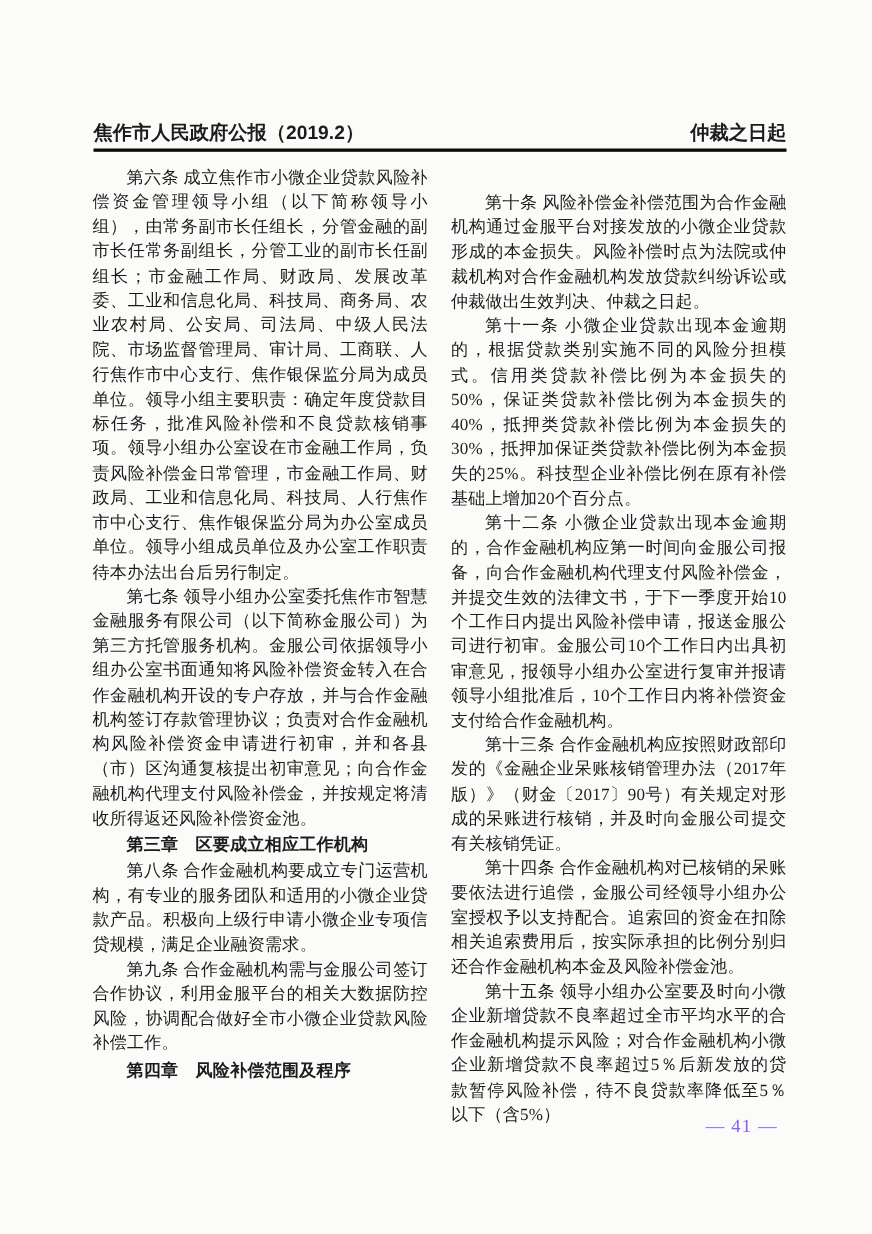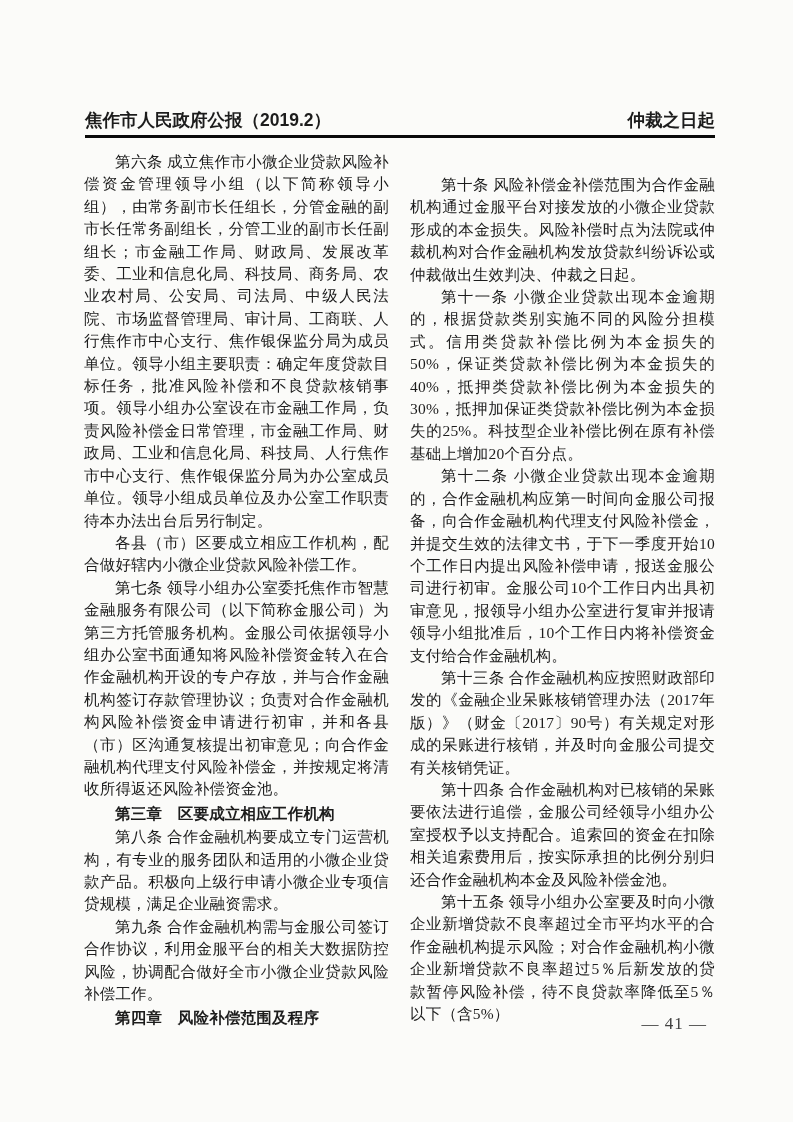--- a/index.html
+++ b/index.html
@@ -58,38 +58,37 @@
     font-family: "Liberation Sans", "DejaVu Sans", sans-serif;
     font-weight: 700;
     margin: 2px 0 1px 0;
   }
   .page-number {
     position: absolute;
     right: 86px;
     bottom: 88px;
     font-size: 17px;
     letter-spacing: 1px;
-    color: #404040;
+    color: #8b5cf6;
   }
 </style>
 </head>
 <body>
 
 <div class="page">
 
   <header class="page-header">
     <span>焦作市人民政府公报（2019.2）</span>
     <span>仲裁之日起</span>
   </header>
   <div class="header-rule"></div>
 
   <main class="content">
     <div class="column column-left" id="col-left">
         <p class="para">第六条 成立焦作市小微企业贷款风险补偿资金管理领导小组（以下简称领导小组），由常务副市长任组长，分管金融的副市长任常务副组长，分管工业的副市长任副组长；市金融工作局、财政局、发展改革委、工业和信息化局、科技局、商务局、农业农村局、公安局、司法局、中级人民法院、市场监督管理局、审计局、工商联、人行焦作市中心支行、焦作银保监分局为成员单位。领导小组主要职责：确定年度贷款目标任务，批准风险补偿和不良贷款核销事项。领导小组办公室设在市金融工作局，负责风险补偿金日常管理，市金融工作局、财政局、工业和信息化局、科技局、人行焦作市中心支行、焦作银保监分局为办公室成员单位。领导小组成员单位及办公室工作职责待本办法出台后另行制定。</p>
-        <p class="para">各县（市）区要成立相应工作机构，配合做好辖内小微企业贷款风险补偿工作。</p>
         <p class="para">第七条 领导小组办公室委托焦作市智慧金融服务有限公司（以下简称金服公司）为第三方托管服务机构。金服公司依据领导小组办公室书面通知将风险补偿资金转入在合作金融机构开设的专户存放，并与合作金融机构签订存款管理协议；负责对合作金融机构风险补偿资金申请进行初审，并和各县（市）区沟通复核提出初审意见；向合作金融机构代理支付风险补偿金，并按规定将清收所得返还风险补偿资金池。</p>
         <p class="chapter-heading">第三章　区要成立相应工作机构</p>
         <p class="para">第八条 合作金融机构要成立专门运营机构，有专业的服务团队和适用的小微企业贷款产品。积极向上级行申请小微企业专项信贷规模，满足企业融资需求。</p>
         <p class="para">第九条 合作金融机构需与金服公司签订合作协议，利用金服平台的相关大数据防控风险，协调配合做好全市小微企业贷款风险补偿工作。</p>
         <p class="chapter-heading">第四章　风险补偿范围及程序</p>
       </div>
     <div class="column column-right" id="col-right">
         <p class="para">第十条 风险补偿金补偿范围为合作金融机构通过金服平台对接发放的小微企业贷款形成的本金损失。风险补偿时点为法院或仲裁机构对合作金融机构发放贷款纠纷诉讼或仲裁做出生效判决、仲裁之日起。</p>
         <p class="para">第十一条 小微企业贷款出现本金逾期的，根据贷款类别实施不同的风险分担模式。信用类贷款补偿比例为本金损失的50%，保证类贷款补偿比例为本金损失的40%，抵押类贷款补偿比例为本金损失的30%，抵押加保证类贷款补偿比例为本金损失的25%。科技型企业补偿比例在原有补偿基础上增加20个百分点。</p>
         <p class="para">第十二条 小微企业贷款出现本金逾期的，合作金融机构应第一时间向金服公司报备，向合作金融机构代理支付风险补偿金，并提交生效的法律文书，于下一季度开始10个工作日内提出风险补偿申请，报送金服公司进行初审。金服公司10个工作日内出具初审意见，报领导小组办公室进行复审并报请领导小组批准后，10个工作日内将补偿资金支付给合作金融机构。</p>

